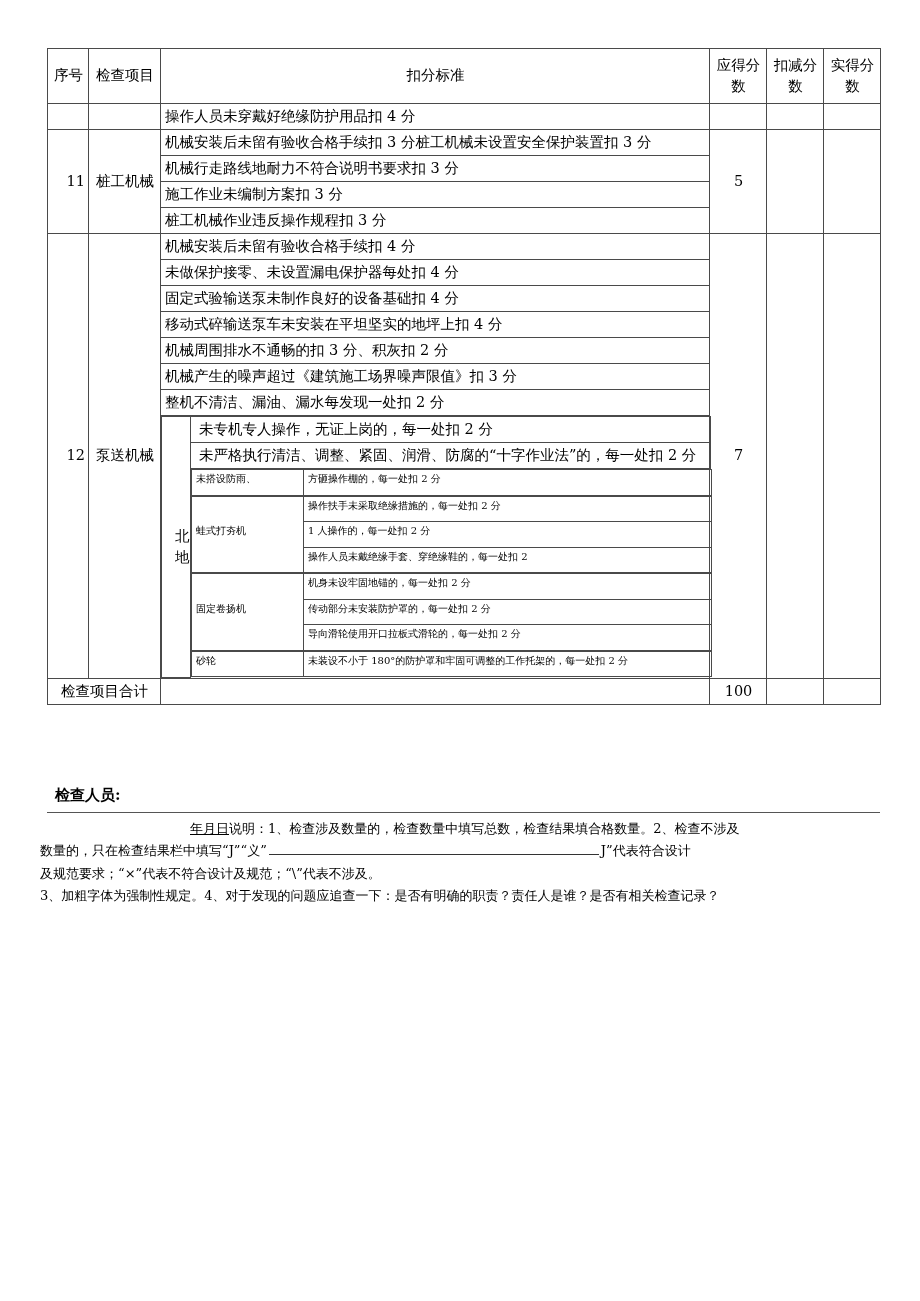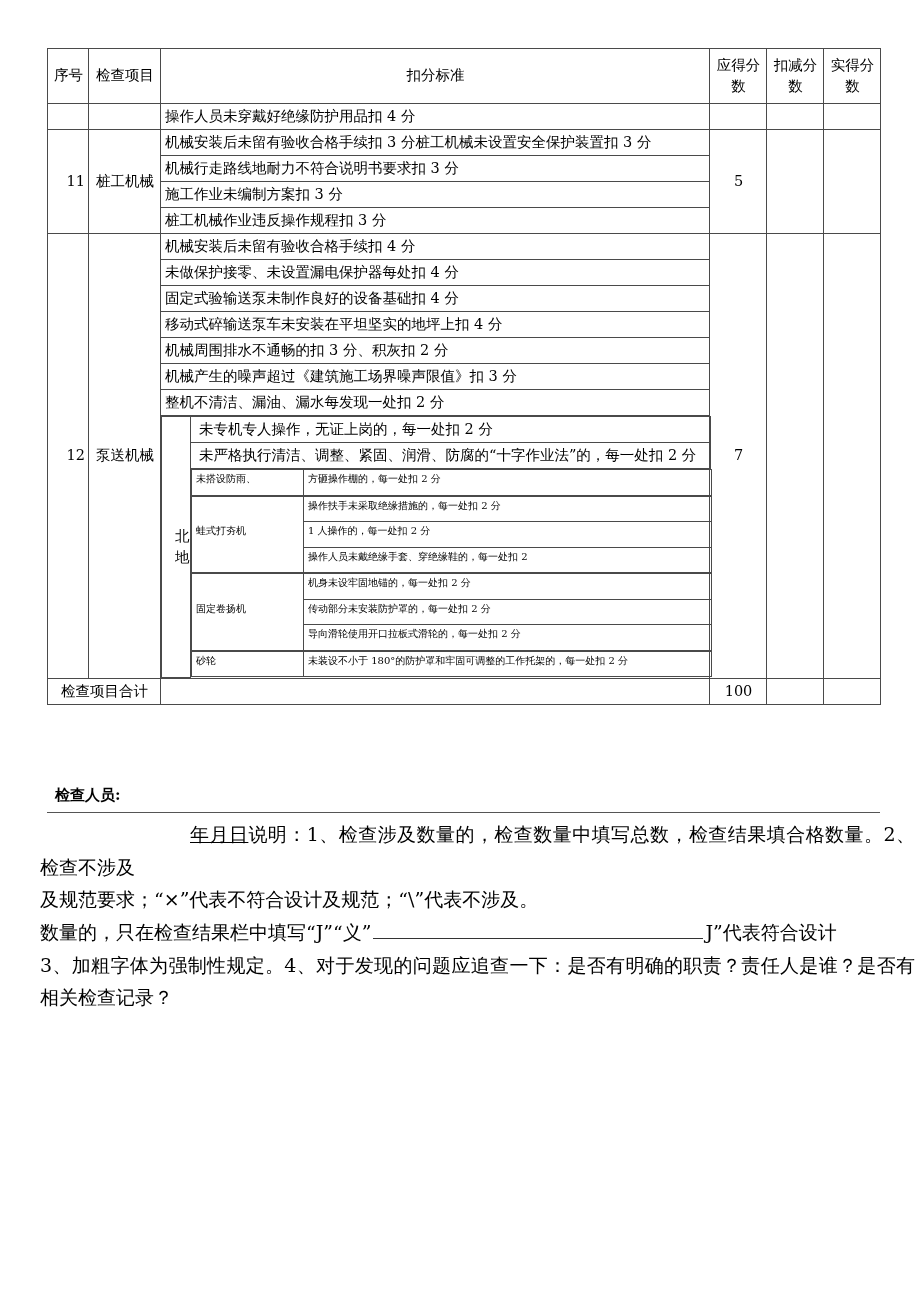--- a/index.html
+++ b/index.html
@@ -101,21 +101,21 @@
     top: 812px;
     width: 833px;
     height: 0;
     border-top: 1px solid #555;
   }
   .notes {
     position: absolute;
     left: 40px;
     top: 818px;
     width: 875px;
-    font-size: 19px;
+    font-size: 13px;
     line-height: 1.72;
     font-family: "DejaVu Serif", "Liberation Serif", serif;
     text-align: justify;
   }
   .notes p { margin: 0; }
   .note-indent { text-indent: 150px; }
   .u { text-decoration: underline; }
   .blank-line {
     display: inline-block;
     width: 330px;
@@ -313,18 +313,18 @@
     </tr>
   </tbody>
     </table>
 
   <div class="inspector">检查人员:</div>
 
   <div class="hrule"></div>
 
   <div class="notes">
     <p class="note-indent"><span class="u">年月日</span><span>说明：1、检查涉及数量的，检查数量中填写总数，检查结果填合格数量。2、检查不涉及</span></p>
+    <p><span>数量的，只在检查结果栏中填写“J”“义”</span><span class="blank-line"></span><span>J”代表符合设计</span></p>
     <p><span>及规范要求；“×”代表不符合设计及规范；“\”代表不涉及。</span></p>
-    <p><span>数量的，只在检查结果栏中填写“J”“义”</span><span class="blank-line"></span><span>J”代表符合设计</span></p>
     <p><span>3、加粗字体为强制性规定。4、对于发现的问题应追查一下：是否有明确的职责？责任人是谁？是否有相关检查记录？</span></p>
   </div>
 
 </div>
 
 </body></html>

